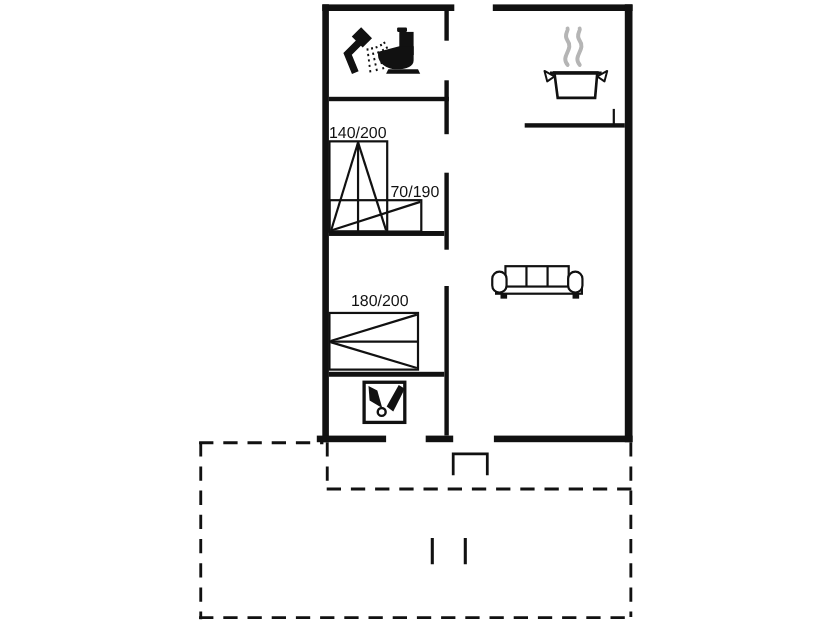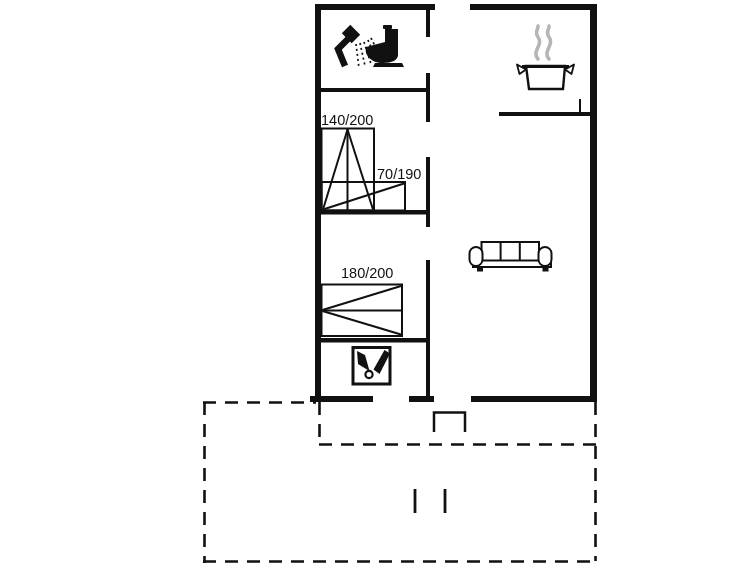--- a/index.html
+++ b/index.html
@@ -1,17 +1,17 @@
 <!DOCTYPE html>
 <html><head>
 <meta charset="utf-8">
 <style>
   html,body{margin:0;padding:0;background:#ffffff;}
   .stage{position:relative;width:683px;height:566px;background:#ffffff;overflow:hidden;
-         font-family:"Liberation Sans", sans-serif;padding-left:22px;}
+         font-family:"Liberation Sans", sans-serif;}
   svg{display:block;}
   .wall{fill:#111111;}
   .iline{stroke:#111111;fill:none;}
   .bed{stroke:#111111;stroke-width:2;fill:none;}
   .dash{stroke:#111111;stroke-width:2.6;fill:none;stroke-dasharray:13 9;}
   .bedlabel{font-family:"Liberation Sans", sans-serif;font-size:14.5px;fill:#111111;}
 </style>
 </head>
 <body>
 

